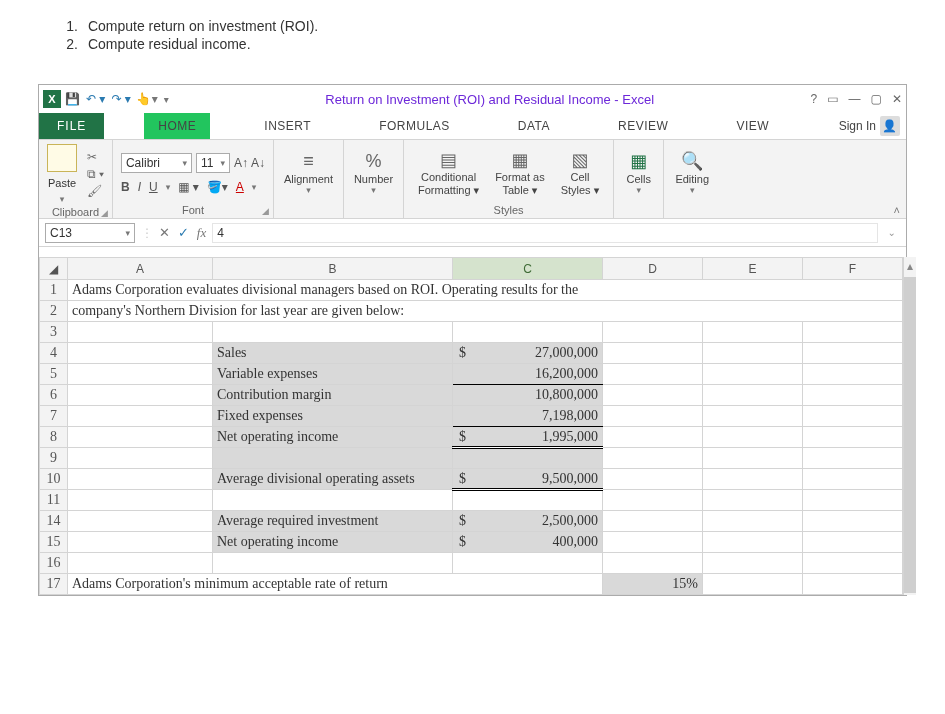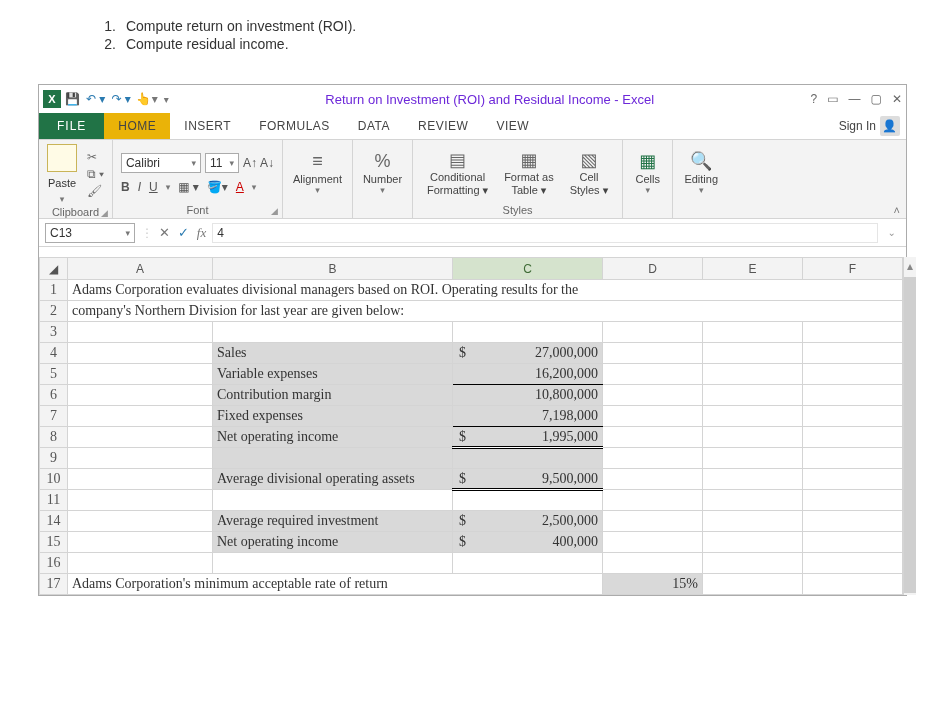--- a/index.html
+++ b/index.html
@@ -1,52 +1,52 @@
 <!DOCTYPE html>
 <html><head>
 <meta charset="utf-8">
 <style>
 * { box-sizing: border-box; margin: 0; padding: 0; font-family: "Segoe UI", Arial, sans-serif; }
 body { background: #fff; font-size: 12px; color: #333; }
 
 
-.instructions { padding: 18px 0 30px 104px; font-size: 14px; }
+.instructions { padding: 18px 0 30px 66px; font-size: 14px; }
 .instructions .item { margin-bottom: 2px; }
 .instructions .num { display: inline-block; width: 18px; }
 
 
 .excel-window { margin: 0 38px 0 38px; border: 1px solid #ababab; background: #fff; }
 
 
 .titlebar { display: flex; align-items: center; height: 28px; background: #fff; padding: 0 4px; }
 .titlebar-left { display: flex; align-items: center; gap: 4px; }
 .titlebar-left .qat { display: flex; align-items: center; gap: 6px; color: #777; }
 .titlebar-center { flex: 1; text-align: center; font-size: 13px; color: #6d28d9; }
 .titlebar-right { display: flex; align-items: center; gap: 10px; color: #666; }
 .excel-logo { width: 18px; height: 18px; background: #217346; color: #fff; font-weight: bold; font-size: 11px; display: flex; align-items: center; justify-content: center; }
 
 
-.tabrow { display: flex; align-items: stretch; height: 26px; background: #fff; }
+.tabrow { display: flex; align-items: stretch; height: 26px; background: #fff; gap: 40px; }
 .file-tab { background: #217346; color: #fff; padding: 0 18px; display: flex; align-items: center; font-size: 12px; letter-spacing: 1px; }
 .tab { padding: 0 14px; display: flex; align-items: center; color: #444; font-size: 12px; letter-spacing: 0.5px; cursor: pointer; }
-.tab.active { background: #eab308; }
+.tab.active { background: #22c55e; }
 .signin { margin-left: auto; padding: 0 6px; display: flex; align-items: center; gap: 4px; color: #444; font-size: 12px; }
 .signin .avatar { width: 20px; height: 20px; background: #ddd; border-radius: 2px; display: flex; align-items: center; justify-content: center; color: #999; }
 
 
 .ribbon { display: flex; background: #f3f3f3; border-top: 1px solid #d4d4d4; border-bottom: 1px solid #d4d4d4; height: 80px; position: relative; }
 .ribbon-group { border-right: 1px solid #d4d4d4; padding: 4px 8px 2px 8px; display: flex; flex-direction: column; justify-content: space-between; }
 .ribbon-group-body { flex: 1; display: flex; align-items: center; gap: 4px; }
 .ribbon-group-label { text-align: center; font-size: 11px; color: #666; padding-top: 2px; position: relative; }
 .ribbon-group-label .launcher { position: absolute; right: -4px; bottom: 0; font-size: 9px; color: #999; }
 .paste-block { display: flex; flex-direction: column; align-items: center; gap: 5px; }
 .paste-icon { width: 30px; height: 28px; background: #fffbe6; border: 1px solid #c9b458; position: relative; }
 .mini-icons { display: flex; flex-direction: column; gap: 3px; color: #666; font-size: 12px; margin-left: 6px; }
 .font-row1 { display: flex; align-items: center; gap: 4px; }
-.font-name { width: 80px; height: 20px; border: 1px solid #ababab; background: #fff; padding: 0 4px; font-size: 12px; display: flex; align-items: center; justify-content: space-between; }
+.font-name { width: 71px; height: 20px; border: 1px solid #ababab; background: #fff; padding: 0 4px; font-size: 12px; display: flex; align-items: center; justify-content: space-between; }
 .font-size { width: 34px; height: 20px; border: 1px solid #ababab; background: #fff; padding: 0 4px; font-size: 12px; display: flex; align-items: center; justify-content: space-between; }
 .grow-shrink { color: #555; font-size: 12px; display: flex; gap: 3px; }
 .font-row2 { display: flex; align-items: center; gap: 8px; color: #555; margin-top: 5px; }
 .font-col { display: flex; flex-direction: column; gap: 2px; }
 .big-btn { display: flex; flex-direction: column; align-items: center; justify-content: center; gap: 0px; padding: 0 6px; color: #444; font-size: 11px; text-align: center; line-height: 1.15; }
 .big-btn .icon { font-size: 18px; color: #666; height: 22px; display: flex; align-items: center; }
 .big-btn .green { color: #217346; }
 .ribbon-collapse { position: absolute; right: 6px; bottom: 2px; color: #777; font-size: 11px; }
 
 

